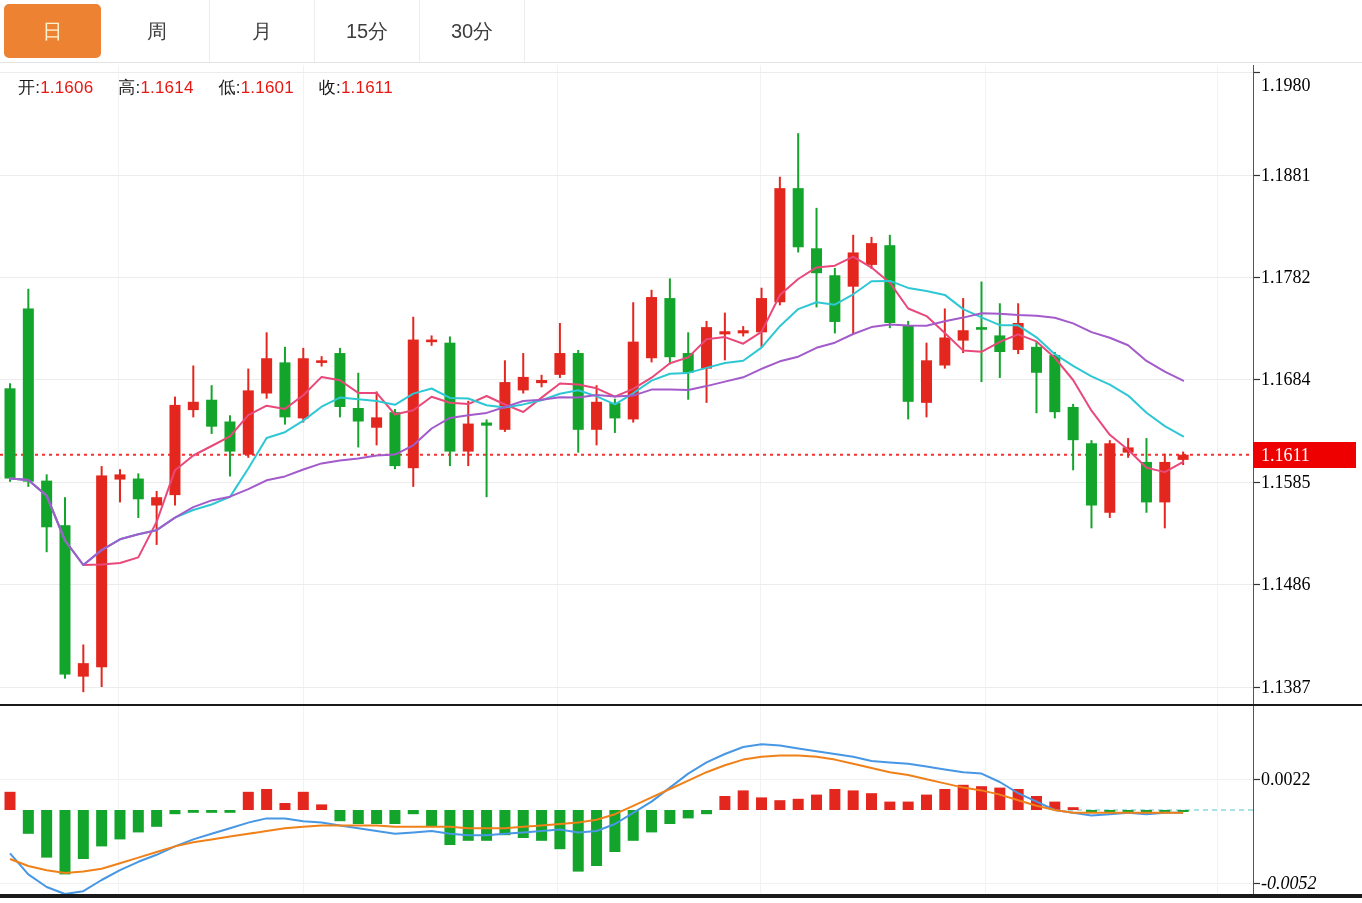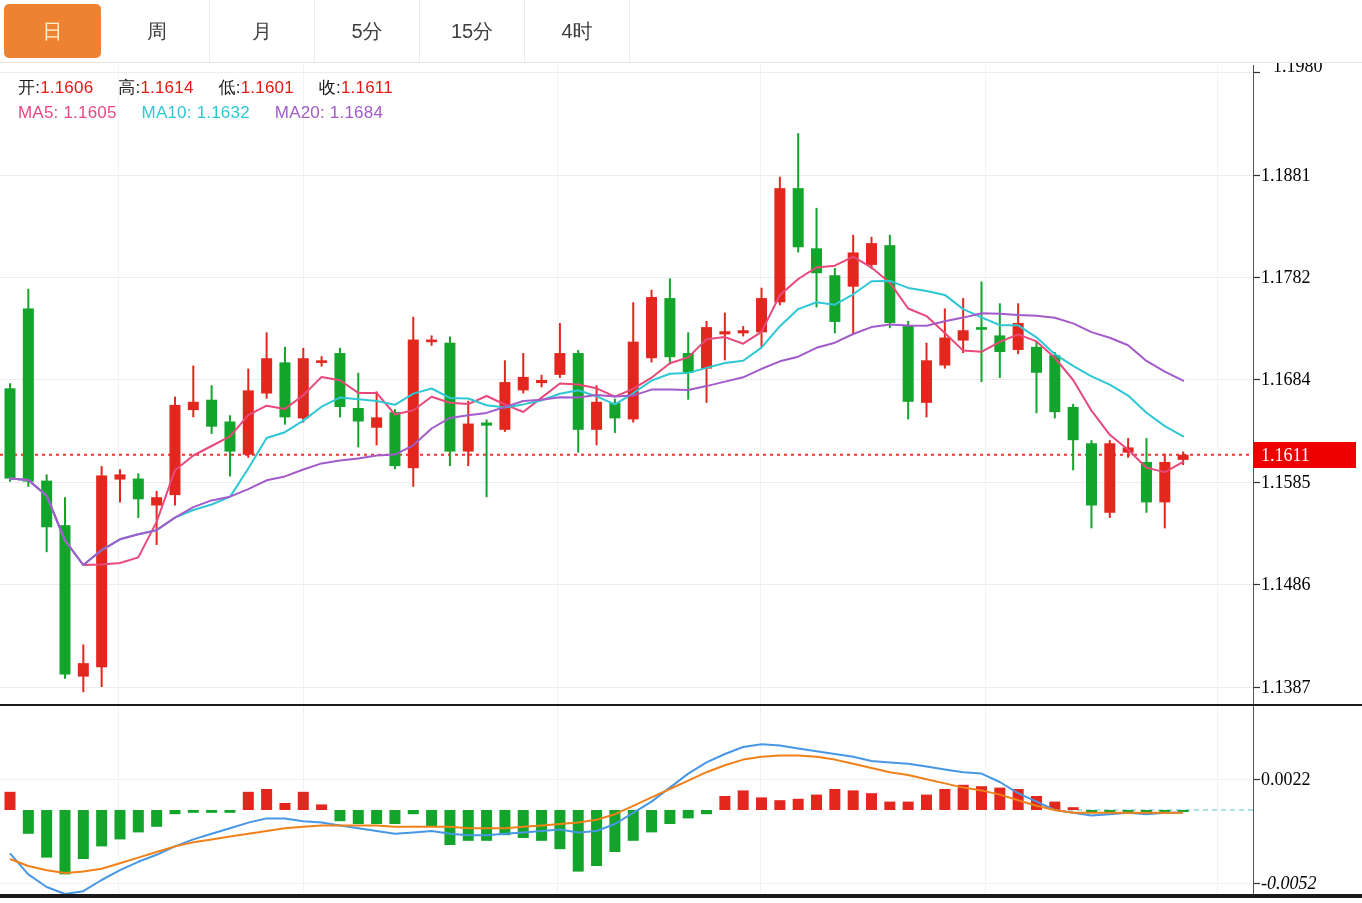--- a/index.html
+++ b/index.html
@@ -43,27 +43,24 @@
     <div class="tab active">
         <span>日</span>
       </div>
     <div class="tab">
         <span>周</span>
       </div>
     <div class="tab">
         <span>月</span>
       </div>
     <div class="tab">
-        <span>5分</span>
+        <span>15分</span>
       </div>
     <div class="tab">
-        <span>15分</span>
-      </div>
-    <div class="tab">
-        <span>4时</span>
+        <span>30分</span>
       </div>
     <div class="tab-filler"></div>
   </div>
 
   <svg id="plot" width="1362" height="903">
       <line x1="118.5" y1="65" x2="118.5" y2="893" stroke="#f2f2f2" stroke-width="1" shape-rendering="crispEdges"></line>
       <line x1="303.5" y1="65" x2="303.5" y2="893" stroke="#f2f2f2" stroke-width="1" shape-rendering="crispEdges"></line>
       <line x1="557.5" y1="65" x2="557.5" y2="893" stroke="#f2f2f2" stroke-width="1" shape-rendering="crispEdges"></line>
       <line x1="760.5" y1="65" x2="760.5" y2="893" stroke="#f2f2f2" stroke-width="1" shape-rendering="crispEdges"></line>
       <line x1="985.5" y1="65" x2="985.5" y2="893" stroke="#f2f2f2" stroke-width="1" shape-rendering="crispEdges"></line>
@@ -293,31 +290,26 @@
       <rect x="0" y="894" width="1362" height="4" fill="#1a1a1a"></rect>
     </svg>
 
   <div class="legend" id="ohlc-legend">
     <span class="pair"><span class="lab">开:</span><span class="v-red">1.1606</span></span>
     <span class="pair"><span class="lab">高:</span><span class="v-red">1.1614</span></span>
     <span class="pair"><span class="lab">低:</span><span class="v-red">1.1601</span></span>
     <span class="pair"><span class="lab">收:</span><span class="v-red">1.1611</span></span>
   </div>
 
-  <div class="legend" id="ma-legend">
-    <span class="pair v-ma5"><span>MA5:</span> <span>1.1605</span></span>
-    <span class="pair v-ma10"><span>MA10:</span> <span>1.1632</span></span>
-    <span class="pair v-ma20"><span>MA20:</span> <span>1.1684</span></span>
-  </div>
 
 
   <div id="price-badge" style="top: 441.69px;">1.1611</div>
 
   <div id="axis-labels">
-      <div class="axis-label" style="top: 55px; margin-left: 12px;">1.1980</div>
+      <div class="axis-label" style="top: 74px;">1.1980</div>
       <div class="axis-label" style="top: 163.673px;">1.1881</div>
       <div class="axis-label" style="top: 266.346px;">1.1782</div>
       <div class="axis-label" style="top: 367.982px;">1.1684</div>
       <div class="axis-label" style="top: 470.654px;">1.1585</div>
       <div class="axis-label" style="top: 573.327px;">1.1486</div>
       <div class="axis-label" style="top: 676px;">1.1387</div>
       <div class="axis-label" style="top: 768.2px;">0.0022</div>
       <div class="axis-label" style="top: 871.8px; font-style: italic;">-0.0052</div>
     </div>
 </div>

